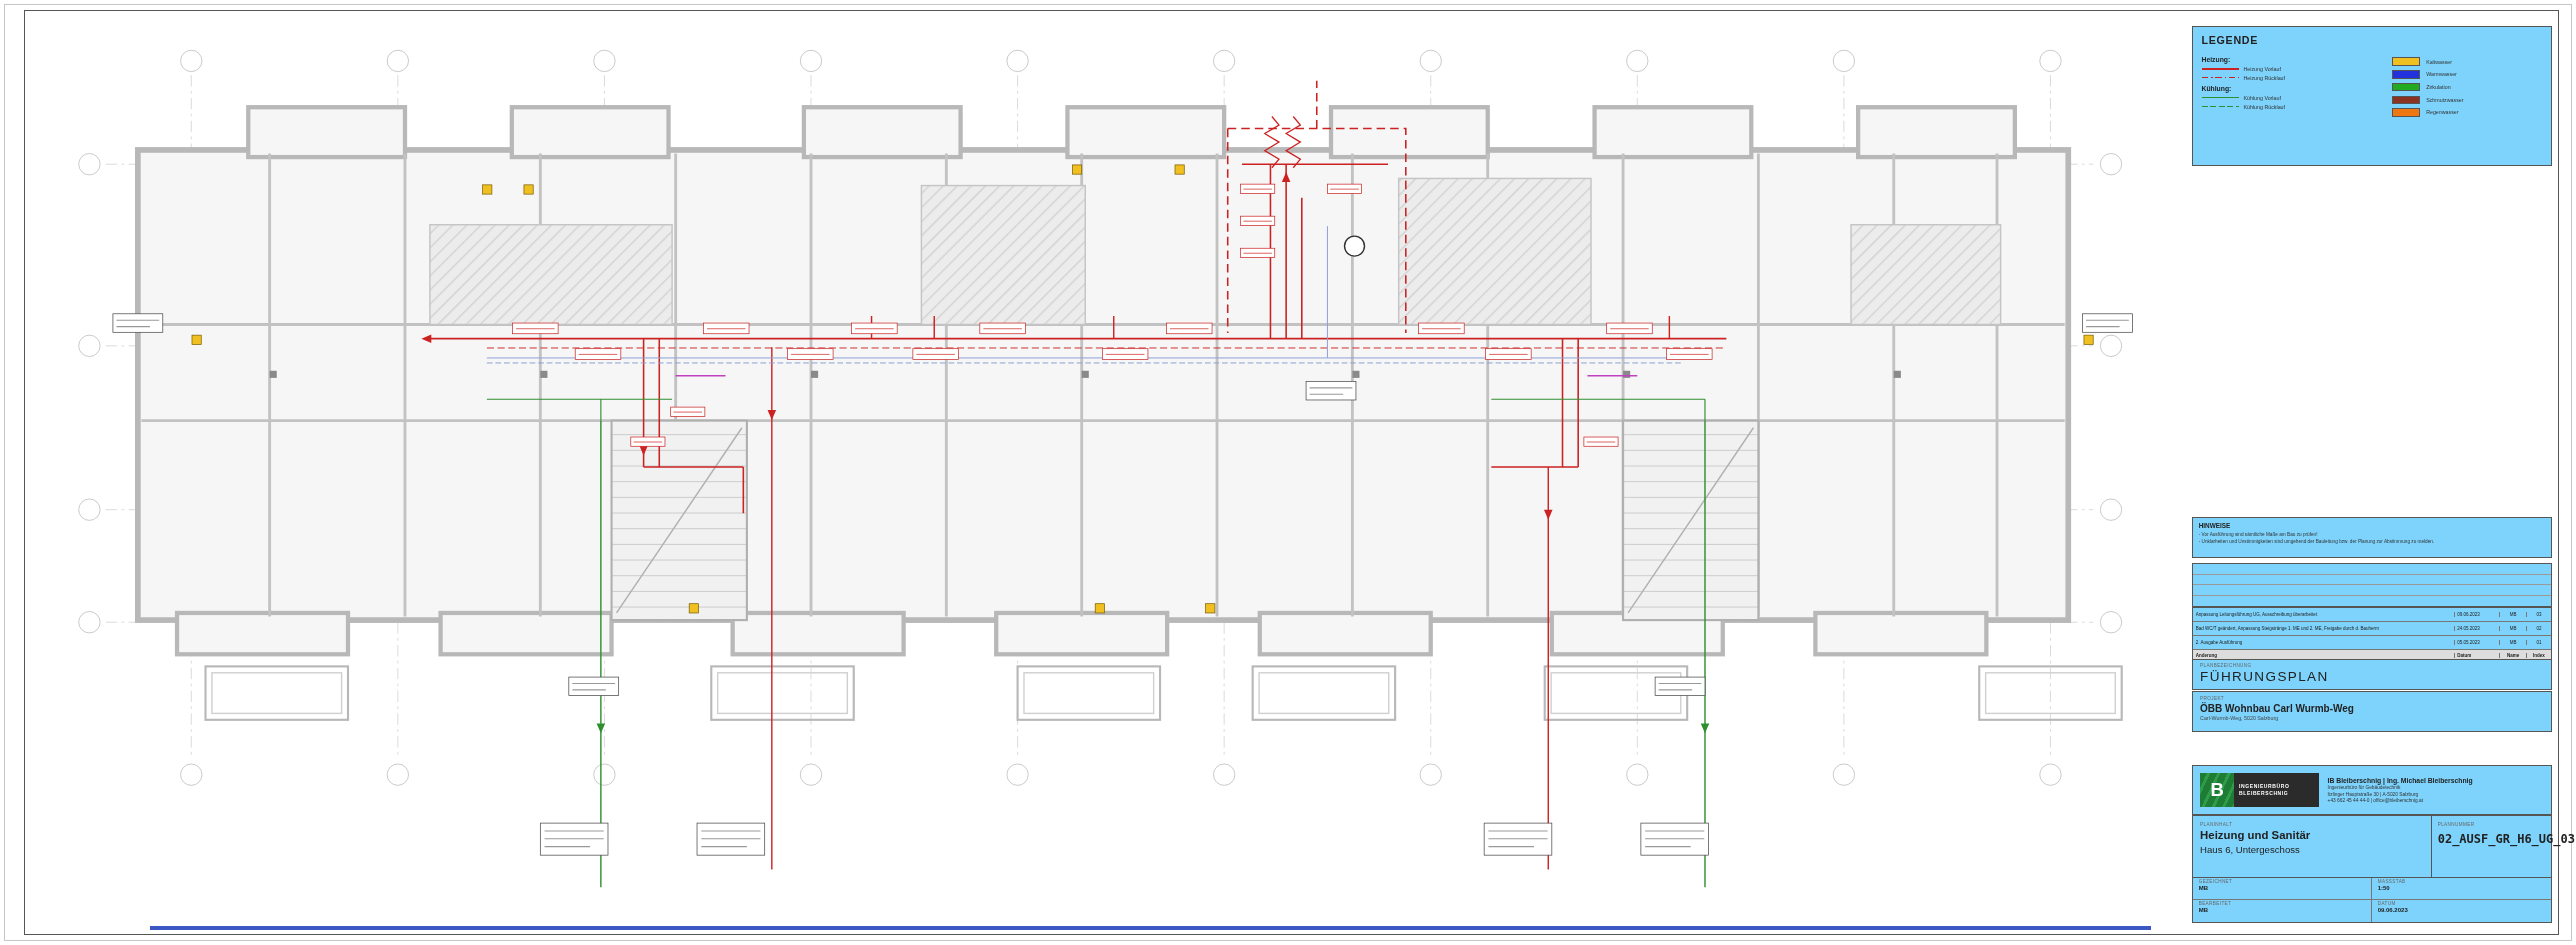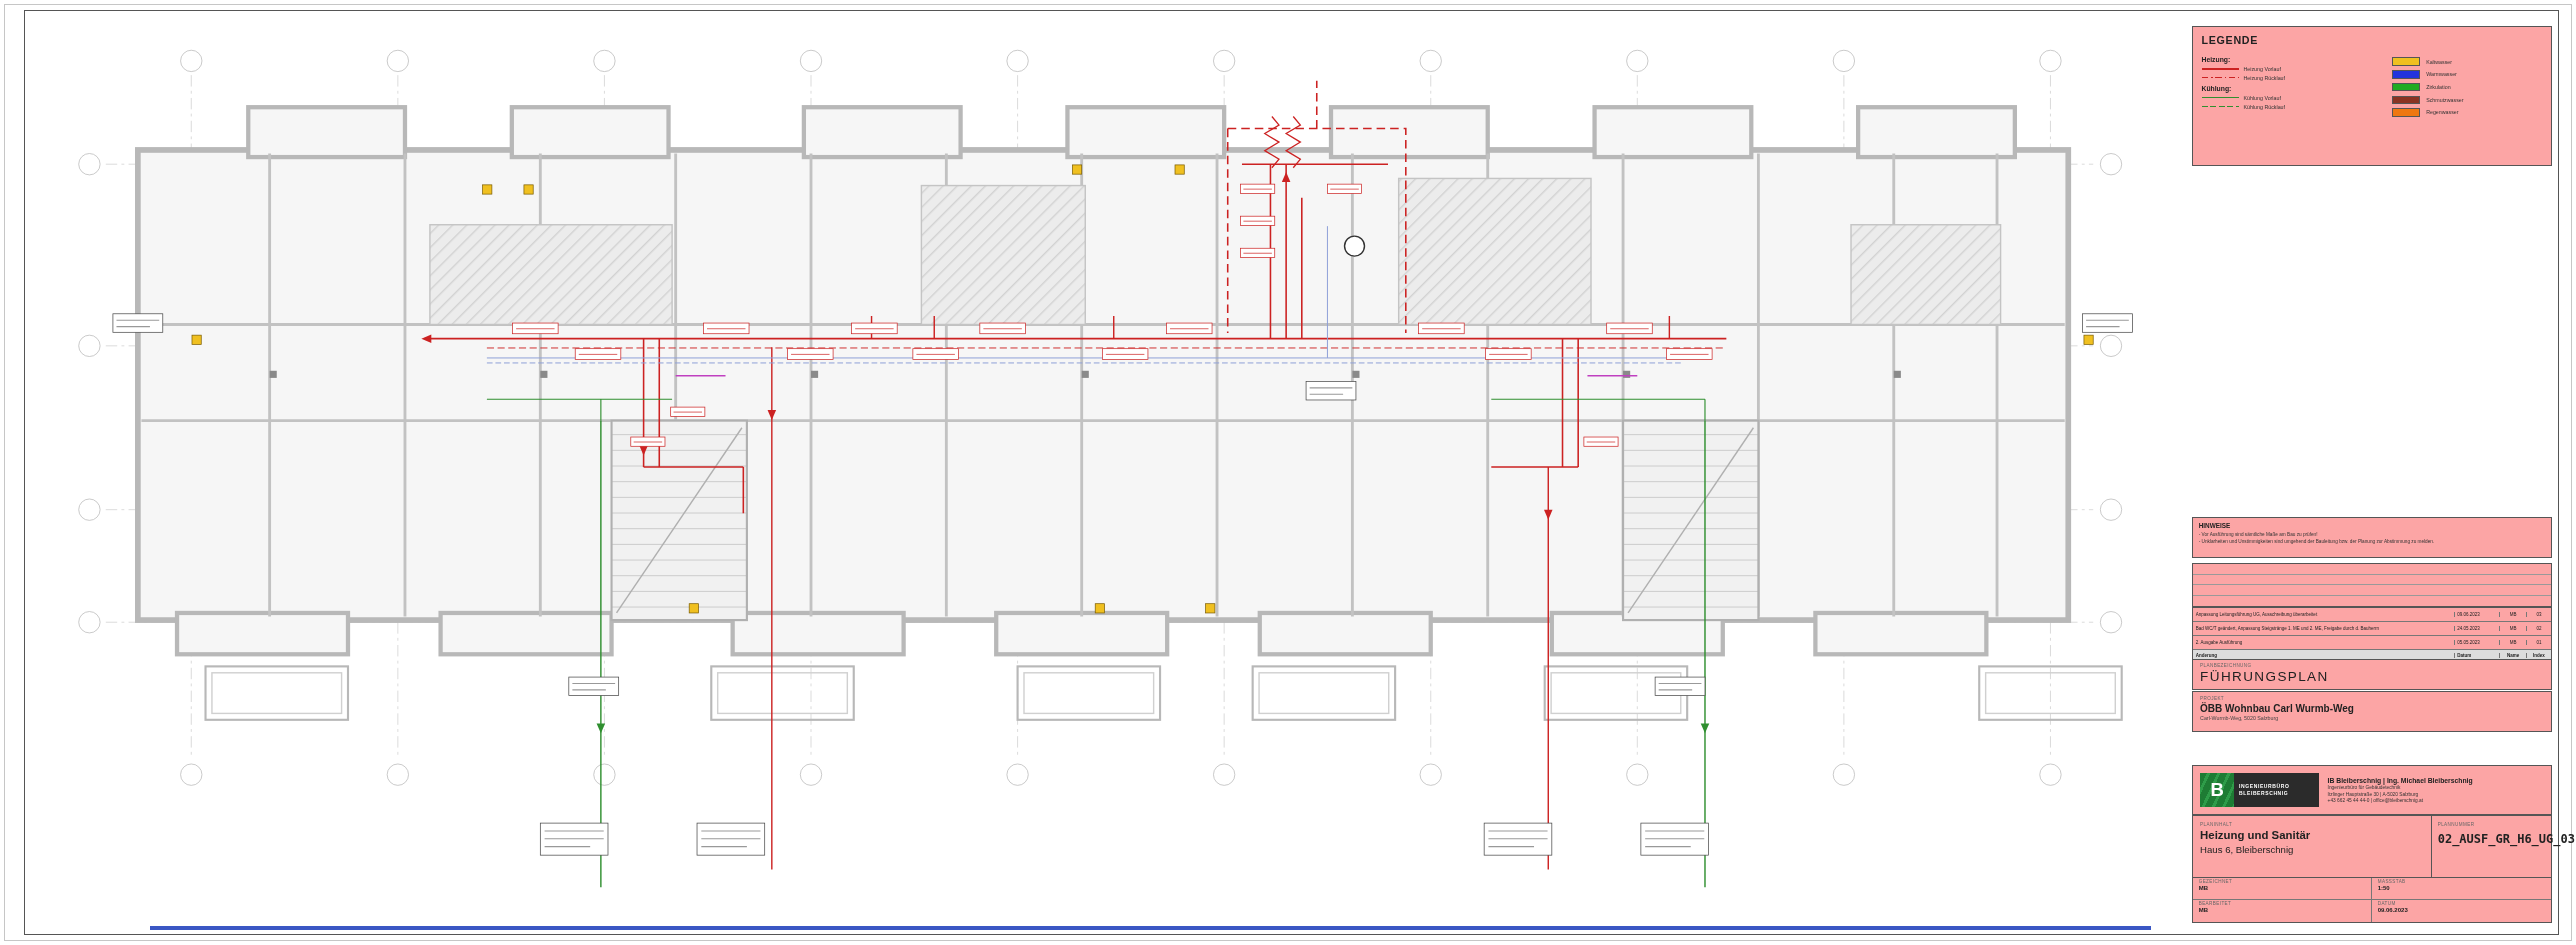--- a/index.html
+++ b/index.html
@@ -1,20 +1,20 @@
 <!DOCTYPE html>
 <html style="font-size:11.4px"><head>
 <meta charset="utf-8">
 <style>
   html,body{margin:0;padding:0;background:#e9e9e9}
   .sheet{position:relative;width:2576px;height:945px;background:#fff;
          font-family:"Liberation Sans",sans-serif;color:#222;overflow:hidden}
   .frame-outer{position:absolute;left:4.3px;top:3.6px;right:4.3px;bottom:3.6px;border:0.7px solid #c6c6c6;pointer-events:none}
   .frame-inner{position:absolute;left:24px;top:10px;right:17px;bottom:10px;border:1.1px solid #555;pointer-events:none}
-  .tb{position:absolute;background:#fca5a5;border:0.7px solid #555;box-sizing:border-box}
+  .tb{position:absolute;background:#7dd3fc;border:0.7px solid #555;box-sizing:border-box}
   .rcol{left:2192px;width:360px}
 
   
   .legend{top:26px;height:140px;padding:7.1px 8.5px}
   .legend-title{font-size:10.7px;font-weight:bold;letter-spacing:0.7px;margin-bottom:5.7px}
   .legend-body{display:flex}
   .legend-left{width:56%}
   .legend-right{width:44%;padding-top:1.4px}
   .leg-sec-title{font-size:6.8px;font-weight:bold;margin:4.3px 0 2.8px}
   .leg-item{display:flex;align-items:center;margin:2.8px 0}
@@ -435,21 +435,21 @@
       <div class="firm-line">Ingenieurbüro für Gebäudetechnik</div>
       <div class="firm-line">Itzlinger Hauptstraße 30 | A-5020 Salzburg</div>
       <div class="firm-line">+43 662 45 44 44-0 | office@bleiberschnig.at</div>
     </div>
   </div>
 
   <div class="tb rcol content">
     <div class="content-left">
       <div class="mini">PLANINHALT</div>
       <div class="content-title">Heizung und Sanitär</div>
-      <div class="content-sub">Haus 6, Bleiberschnig</div>
+      <div class="content-sub">Haus 6, Untergeschoss</div>
     </div>
     <div class="content-right">
       <div class="mini">PLANNUMMER</div>
       <div class="plannumber">02_AUSF_GR_H6_UG_03</div>
     </div>
   </div>
 
   <div class="tb rcol fields">
     <div class="field-cell">
       <div class="mini">GEZEICHNET</div>

